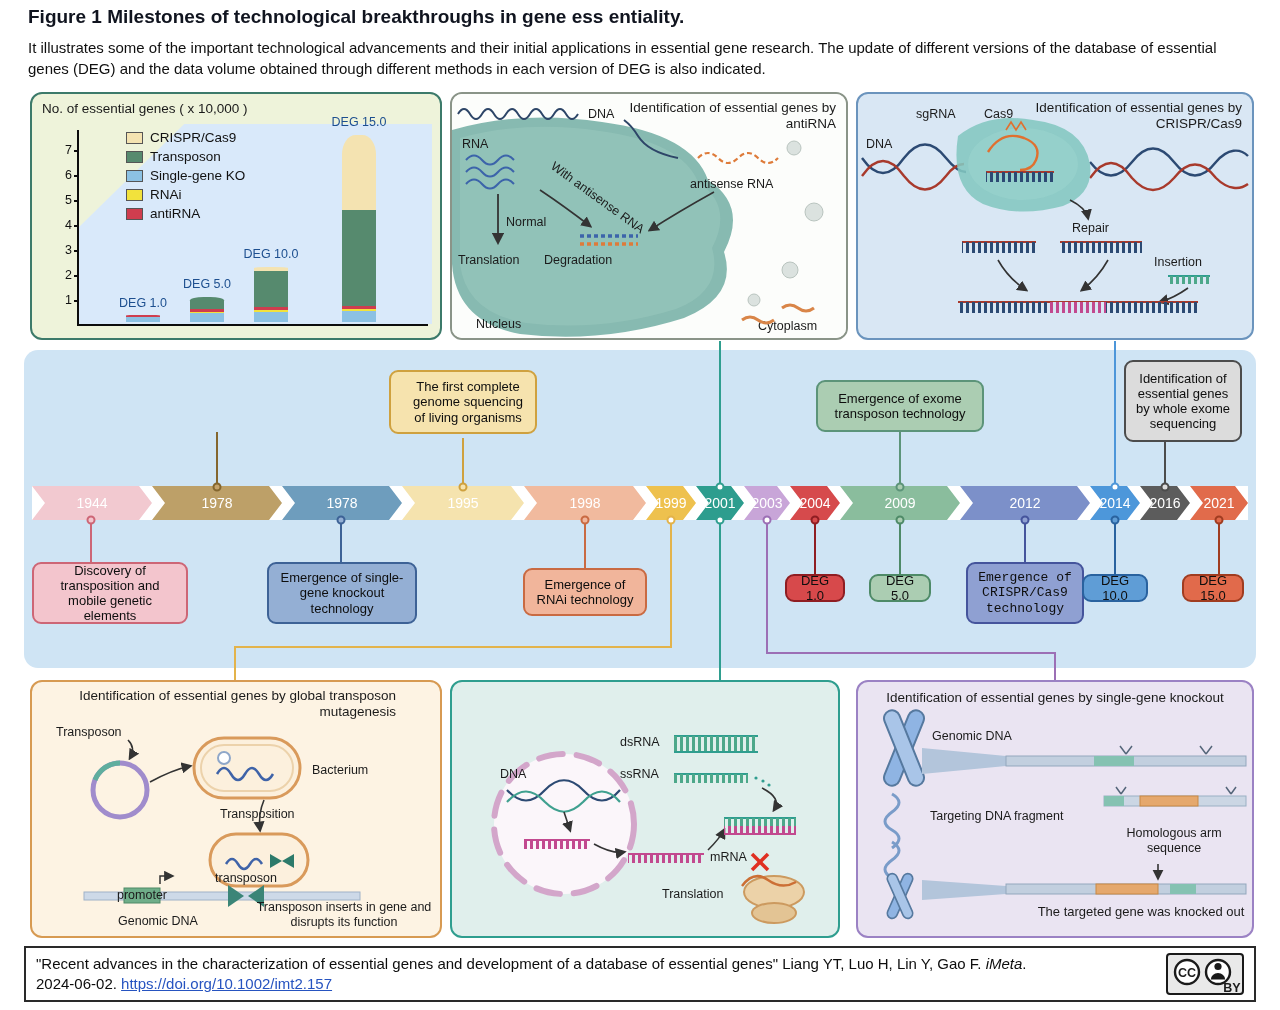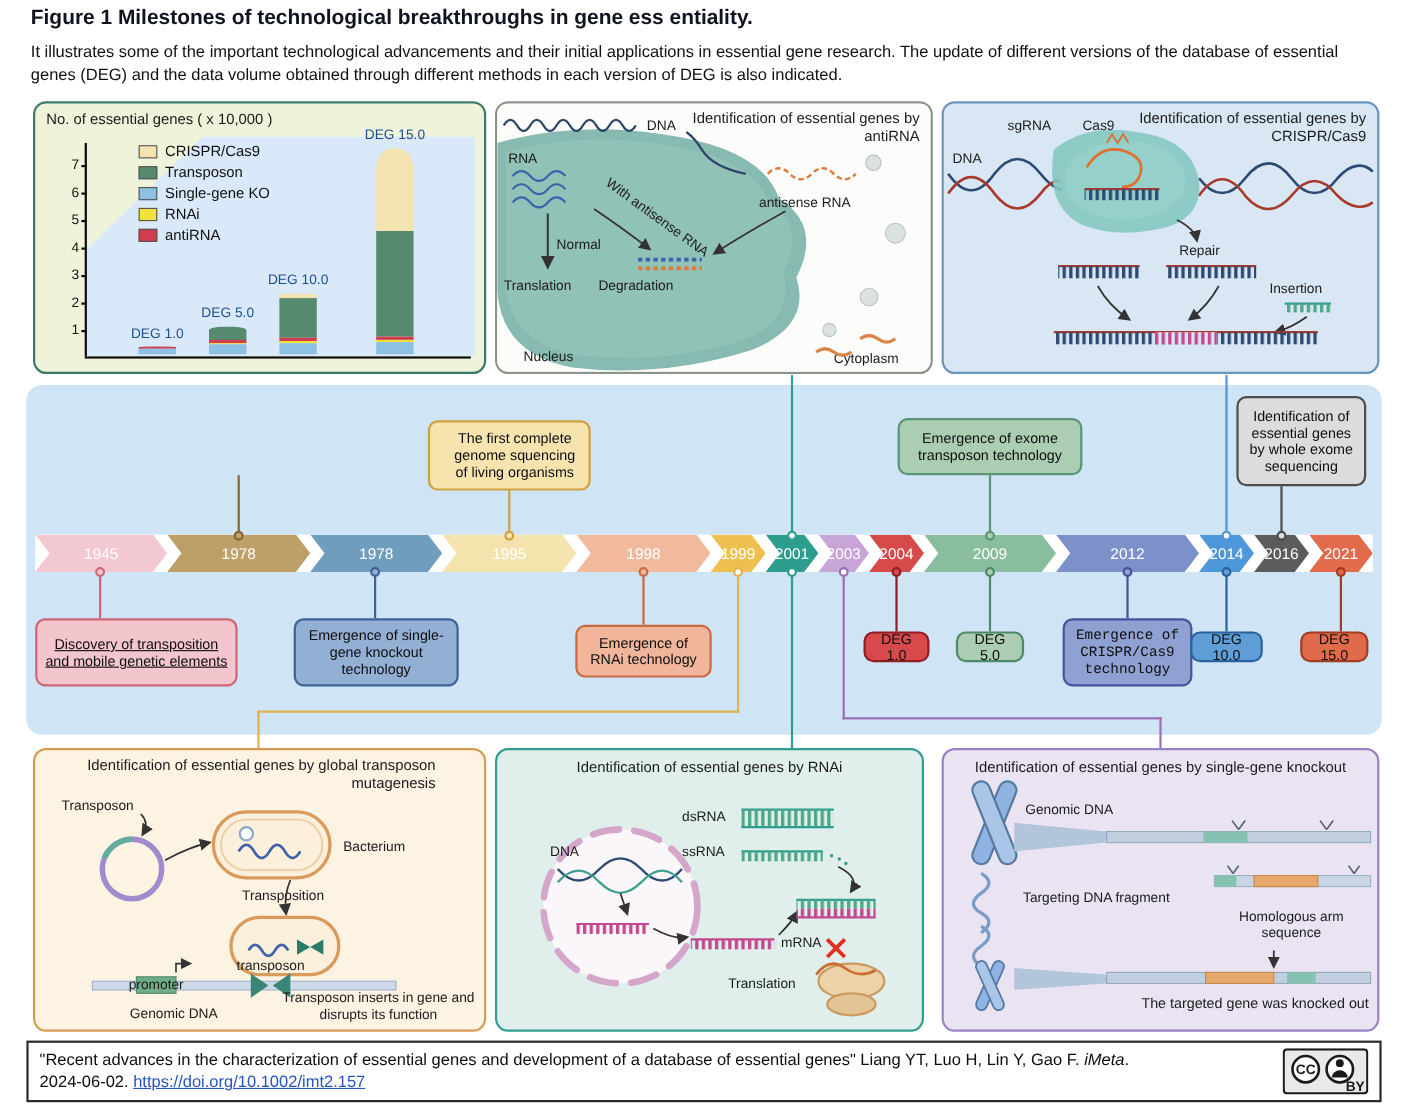--- a/index.html
+++ b/index.html
@@ -258,49 +258,49 @@
   <div class="conn" style="left: 719px; top: 341px; width: 2px; height: 146px; background: rgb(47, 158, 143);"></div>
   <div class="conn" style="left: 719px; top: 520px; width: 2px; height: 160px; background: rgb(47, 158, 143);"></div>
   <div class="conn" style="left: 766px; top: 520px; width: 2px; height: 134px; background: rgb(156, 111, 181);"></div>
   <div class="conn" style="left: 766px; top: 652px; width: 290px; height: 2px; background: rgb(156, 111, 181);"></div>
   <div class="conn" style="left: 1054px; top: 652px; width: 2px; height: 28px; background: rgb(156, 111, 181);"></div>
   <div class="conn" style="left: 1114px; top: 341px; width: 2px; height: 146px; background: rgb(77, 150, 217);"></div>
 
   <div id="band">
 
     <div class="chev-row">
-      <div class="chev" style="background: rgb(242, 201, 208);">1945</div>
+      <div class="chev" style="background: rgb(242, 201, 208);">1944</div>
       <div class="chev" style="background: rgb(189, 160, 104);">1978</div>
       <div class="chev" style="background: rgb(110, 157, 189);">1978</div>
       <div class="chev" style="background: rgb(245, 227, 174);">1995</div>
       <div class="chev" style="background: rgb(241, 186, 158);">1998</div>
       <div class="chev" style="background: rgb(238, 193, 78);">1999</div>
       <div class="chev" style="background: rgb(45, 157, 142);">2001</div>
       <div class="chev" style="background: rgb(200, 165, 216);">2003</div>
       <div class="chev" style="background: rgb(214, 74, 76);">2004</div>
       <div class="chev" style="background: rgb(138, 189, 157);">2009</div>
       <div class="chev" style="background: rgb(124, 144, 201);">2012</div>
       <div class="chev" style="background: rgb(77, 151, 218);">2014</div>
       <div class="chev" style="background: rgb(92, 92, 92);">2016</div>
       <div class="chev" style="background: rgb(225, 107, 75);">2021</div>
     </div>
 
-    <div class="callout" style="left: 365px; top: 32px; width: 148px; height: 64px; background: rgb(246, 227, 174); border-color: rgb(207, 161, 63); padding-left: 16px;">The first complete genome squencing of living organisms</div>
+    <div class="callout" style="left: 365px; top: 20px; width: 148px; height: 64px; background: rgb(246, 227, 174); border-color: rgb(207, 161, 63); padding-left: 16px;">The first complete genome squencing of living organisms</div>
     <div class="callout" style="left: 792px; top: 30px; width: 168px; height: 52px; background: rgb(171, 205, 178); border-color: rgb(92, 148, 121);">Emergence of exome transposon technology</div>
     <div class="callout" style="left: 1100px; top: 10px; width: 118px; height: 82px; background: rgb(220, 220, 220); border-color: rgb(76, 76, 76);">Identification of essential genes by whole exome sequencing</div>
     <div class="stem" style="left: 192px; top: 82px; height: 54px; background: rgb(132, 102, 46);"></div>
     <div class="stem" style="left: 438px; top: 88px; height: 48px; background: rgb(207, 161, 63);"></div>
     <div class="stem" style="left: 875px; top: 82px; height: 54px; background: rgb(92, 148, 121);"></div>
     <div class="stem" style="left: 1140px; top: 92px; height: 44px; background: rgb(76, 76, 76);"></div>
     <div class="dot" style="left: 193px; top: 137px; background: rgb(197, 163, 107); border-color: rgb(132, 102, 46);"></div>
     <div class="dot" style="left: 439px; top: 137px; background: rgb(246, 227, 174); border-color: rgb(207, 161, 63);"></div>
     <div class="dot" style="left: 876px; top: 137px; background: rgb(171, 205, 178); border-color: rgb(92, 148, 121);"></div>
     <div class="dot" style="left: 1141px; top: 137px; background: rgb(220, 220, 220); border-color: rgb(76, 76, 76);"></div>
 
-    <div class="callout" style="left: 8px; top: 212px; width: 184px; height: 62px; background: rgb(243, 197, 205); border-color: rgb(205, 102, 118); text-decoration: underline;">Discovery of transposition and mobile genetic elements</div>
+    <div class="callout" style="left: 8px; top: 212px; width: 156px; height: 62px; background: rgb(243, 197, 205); border-color: rgb(205, 102, 118);">Discovery of transposition and mobile genetic elements</div>
     <div class="callout" style="left: 243px; top: 212px; width: 150px; height: 62px; background: rgb(148, 175, 212); border-color: rgb(61, 98, 150);">Emergence of single-gene knockout technology</div>
     <div class="callout" style="left: 499px; top: 218px; width: 124px; height: 48px; background: rgb(241, 181, 155); border-color: rgb(201, 106, 66);">Emergence of RNAi technology</div>
     <div class="callout" style="left: 761px; top: 224px; width: 60px; height: 28px; background: rgb(215, 73, 75); border-color: rgb(143, 29, 34);">DEG 1.0</div>
     <div class="callout" style="left: 845px; top: 224px; width: 62px; height: 28px; background: rgb(171, 205, 178); border-color: rgb(78, 138, 103);">DEG 5.0</div>
     <div class="callout" style="left: 942px; top: 212px; width: 118px; height: 62px; background: rgb(143, 160, 210); border-color: rgb(69, 84, 156); font-family: Liberation Mono, monospace;">Emergence of CRISPR/Cas9 technology</div>
     <div class="callout" style="left: 1058px; top: 224px; width: 66px; height: 28px; background: rgb(95, 157, 214); border-color: rgb(41, 98, 159);">DEG 10.0</div>
     <div class="callout" style="left: 1158px; top: 224px; width: 62px; height: 28px; background: rgb(225, 106, 75); border-color: rgb(160, 60, 32);">DEG 15.0</div>
     <div class="stem" style="left: 66px; top: 170px; height: 42px; background: rgb(205, 102, 118);"></div>
     <div class="stem" style="left: 316px; top: 170px; height: 42px; background: rgb(61, 98, 150);"></div>
     <div class="stem" style="left: 560px; top: 170px; height: 48px; background: rgb(201, 106, 66);"></div>
@@ -386,21 +386,20 @@
       <rect x="272" y="136" width="72" height="8" fill="url(#pt-green)"></rect>
       <line x1="272" y1="152" x2="344" y2="152" stroke="#c2498f" stroke-width="2"></line>
       <rect x="272" y="144" width="72" height="8" fill="url(#pt-magenta)"></rect>
       <line x1="300" y1="172" x2="316" y2="188" stroke="#e03022" stroke-width="3.5"></line>
       <line x1="316" y1="172" x2="300" y2="188" stroke="#e03022" stroke-width="3.5"></line>
       <text x="210" y="216" font-size="13">Translation</text>
       <ellipse cx="322" cy="210" rx="30" ry="16" fill="#ecd2a8" stroke="#cc9a5f" stroke-width="2"></ellipse>
       <ellipse cx="322" cy="231" rx="22" ry="10" fill="#e3c494" stroke="#cc9a5f" stroke-width="2"></ellipse>
       <path d="M290,204 q12,-16 26,-6 q14,10 28,2" stroke="#cc6f35" stroke-width="2.5" fill="none"></path>
     </svg>
-    <div class="panel-title t-center-wide">Identification of essential genes by RNAi</div>
   </div>
 
   <div class="panel" id="panel-knockout">
     <svg class="art" viewBox="0 0 394 254">
       <g transform="translate(46,66)">
         <rect x="-8" y="-40" width="16" height="80" rx="8" transform="rotate(22)" fill="#8fb4e3" stroke="#56799f" stroke-width="2"></rect>
         <rect x="-8" y="-40" width="16" height="80" rx="8" transform="rotate(-22)" fill="#a9c5e8" stroke="#56799f" stroke-width="2"></rect>
       </g>
       <text x="74" y="58" font-size="12.5">Genomic DNA</text>
       <path d="M64,66 L148,74 L148,84 L64,92 Z" fill="#b3c5db"></path>

